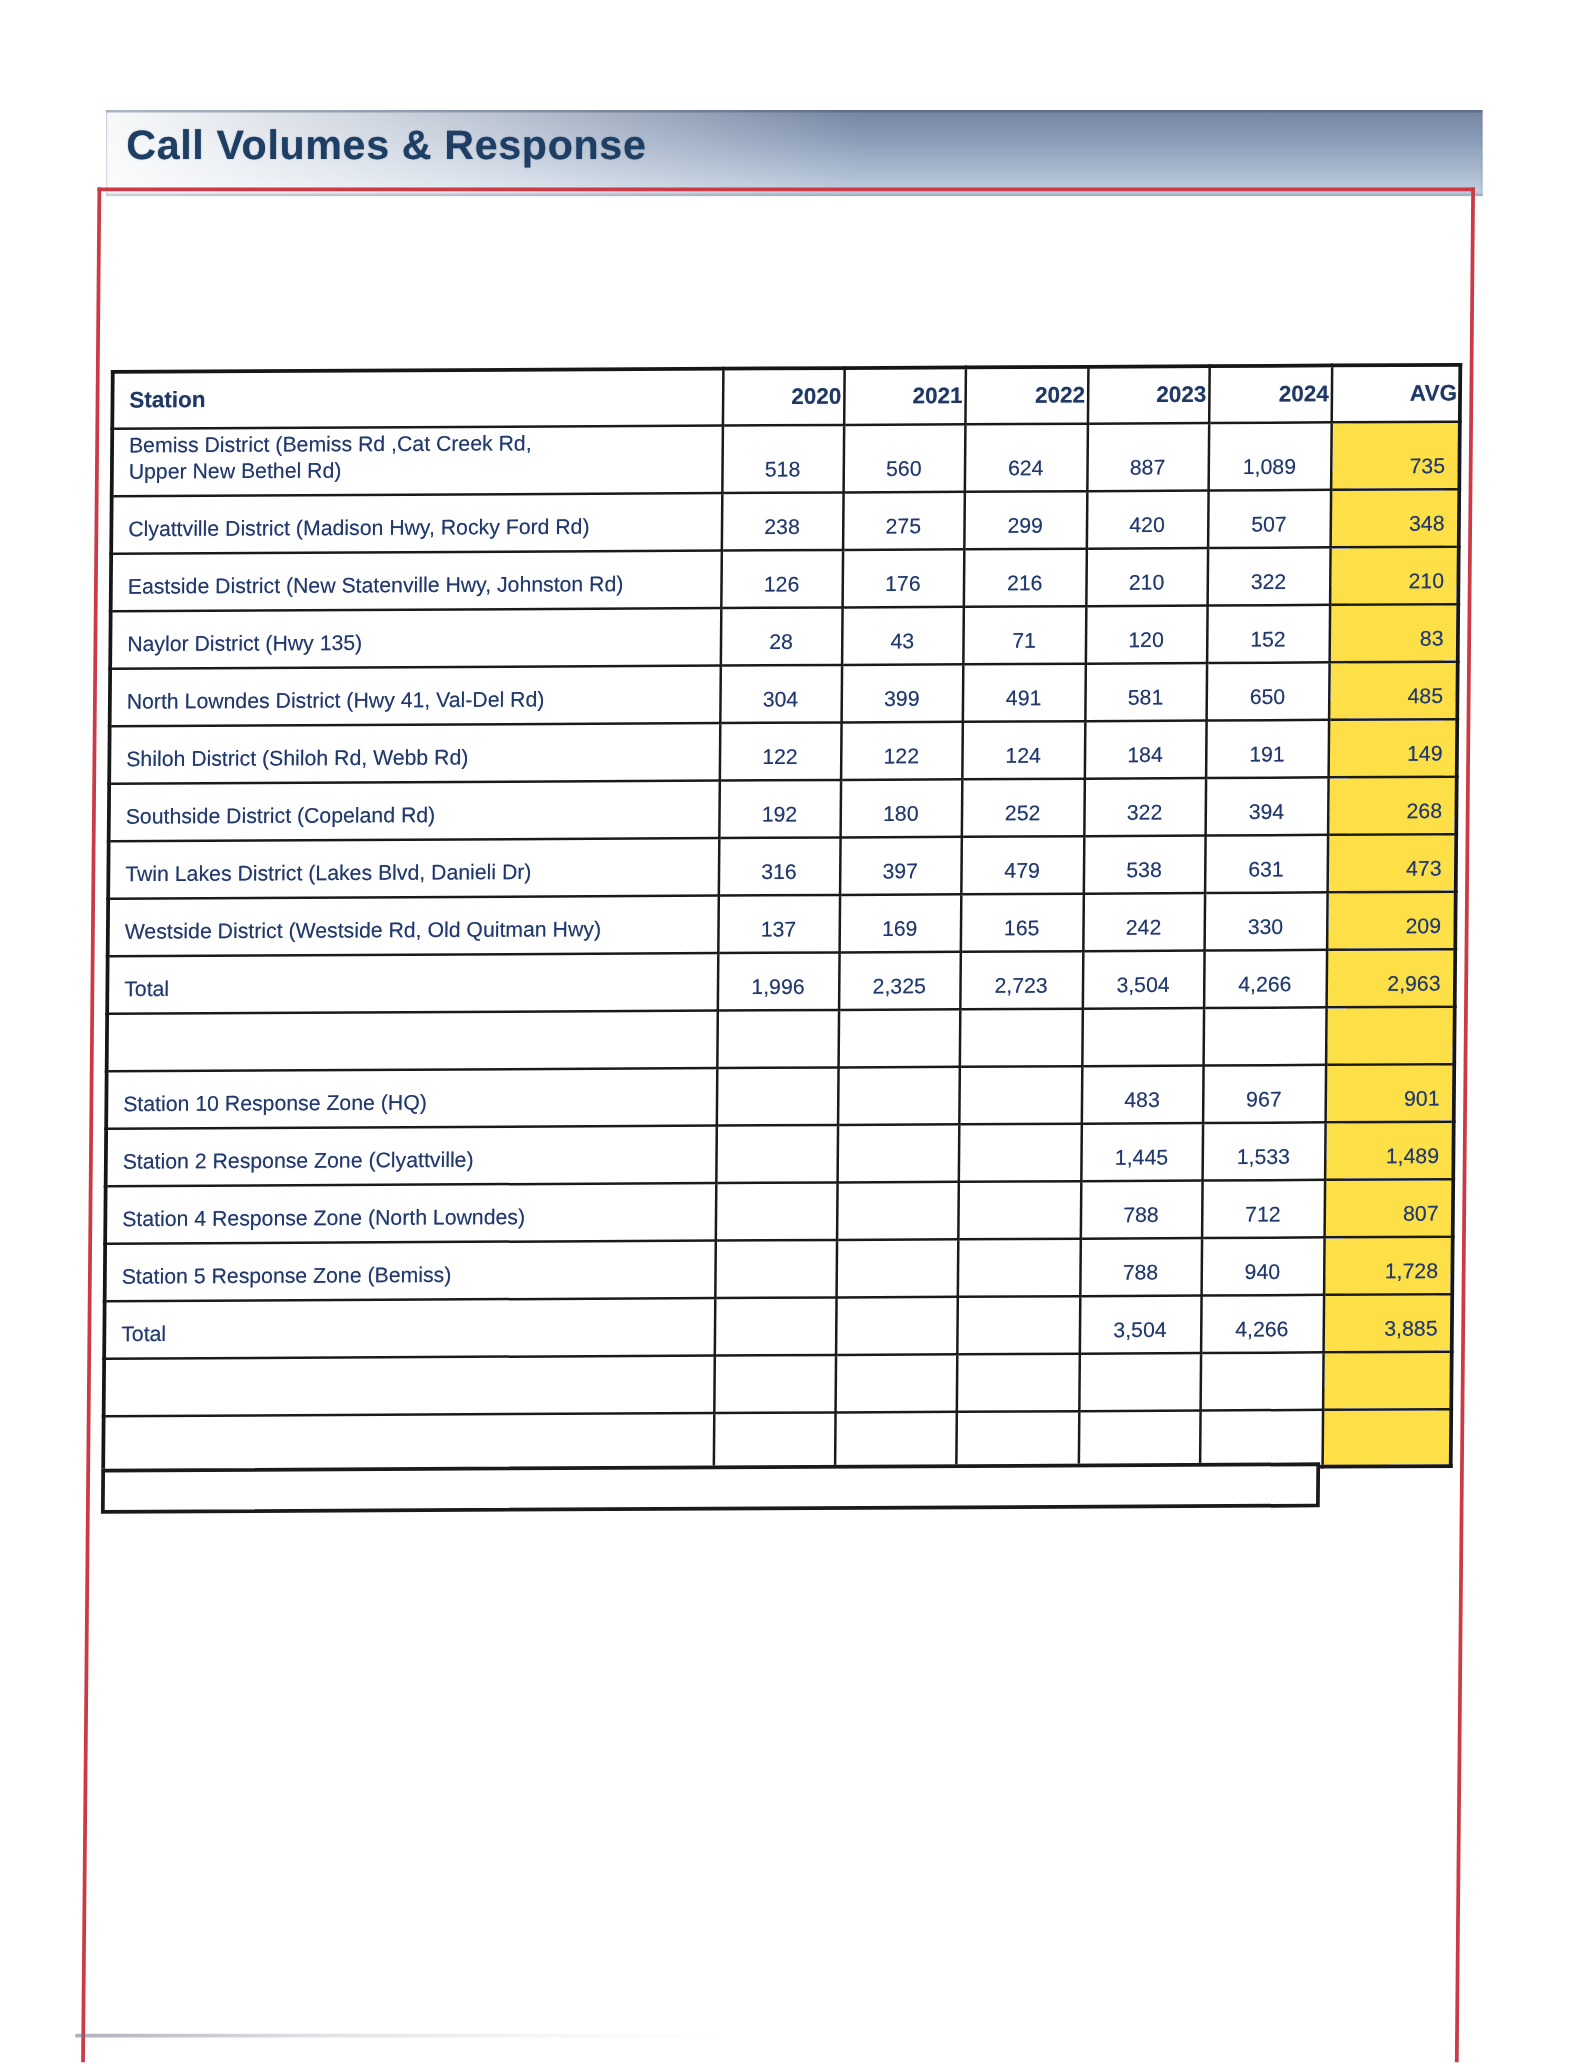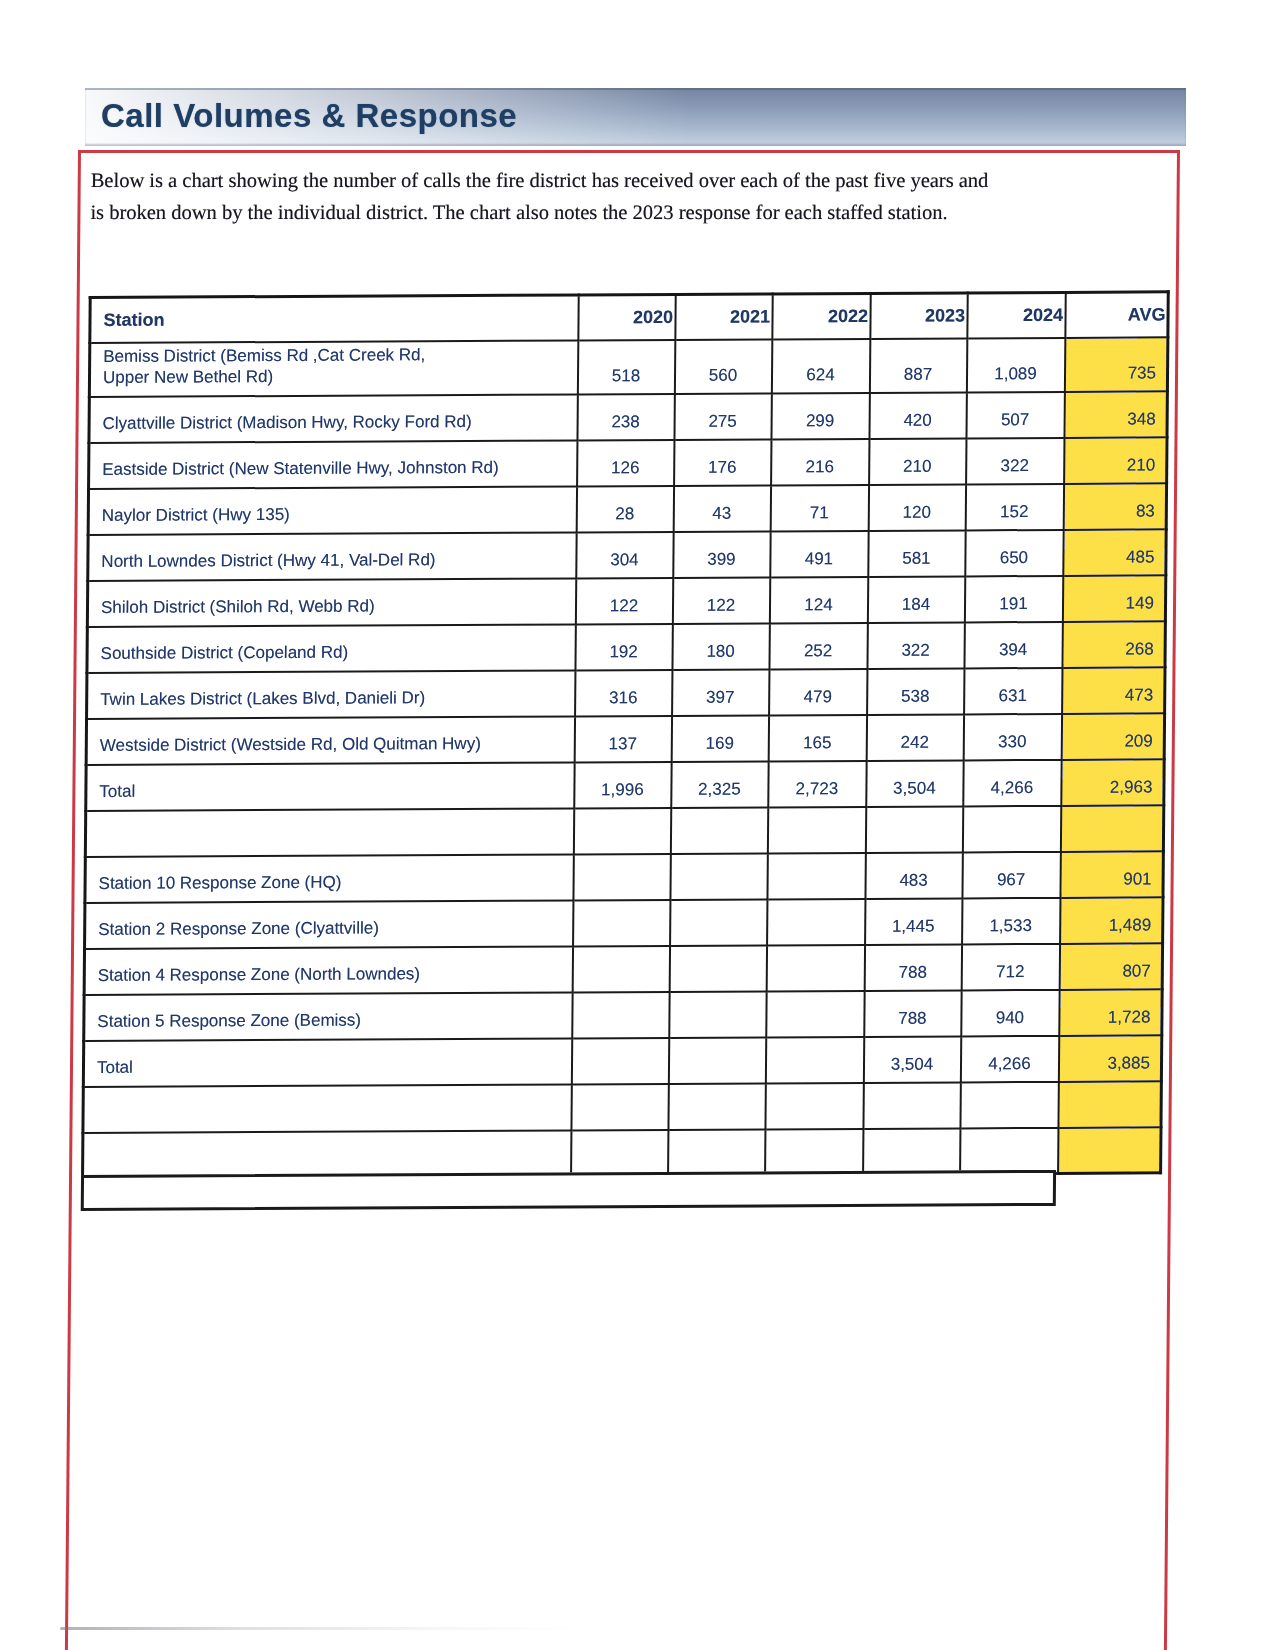--- a/index.html
+++ b/index.html
@@ -3,21 +3,21 @@
 <meta charset="utf-8">
 <style>
   html,body { margin:0; padding:0; background:#ffffff; }
   .page {
     position:relative; width:1275px; height:1650px; background:#ffffff;
     overflow:hidden; font-family:"Liberation Sans","DejaVu Sans",sans-serif;
   }
 
   
   .title-bar {
-    position:absolute; left:85px; top:88px; width:1101px; height:58px;
+    position:absolute; left:85px; top:88px; width:1101px; height:69px;
     background:
       linear-gradient(to right, rgba(255,255,255,0.95) 0%, rgba(255,255,255,0.55) 26%, rgba(255,255,255,0) 55%),
       linear-gradient(to bottom, #74849f 0%, #8b9cb8 35%, #a9bacf 72%, #c6d2e2 100%);
     box-shadow: inset 0 2px 0 rgba(60,80,110,0.40), inset 0 -2px 2px rgba(95,115,145,0.40);
   }
   .title-bar .title-text {
     display:block; padding-left:16px; line-height:56px;
     font-size:33px; font-weight:bold; color:#1e3e63;
     text-shadow: 0 0 1px rgba(30,62,99,0.55);
     letter-spacing:0.5px;
@@ -84,22 +84,20 @@
 <body>
 
 <div class="page">
 
   <div class="title-bar">
     <span class="title-text">Call Volumes &amp; Response</span>
   </div>
 
   <div class="red-box">
 
-    <p class="intro">Below is a chart showing the number of calls the fire district has received over each of the past five years and
-is broken down by the individual district.  The chart also notes the 2023 response for each staffed station.</p>
 
     <div class="table-wrap">
       <table class="calls">
         <colgroup>
           <col style="width:488px">
           <col style="width:97px">
           <col style="width:97px">
           <col style="width:98px">
           <col style="width:97px">
           <col style="width:98px">

